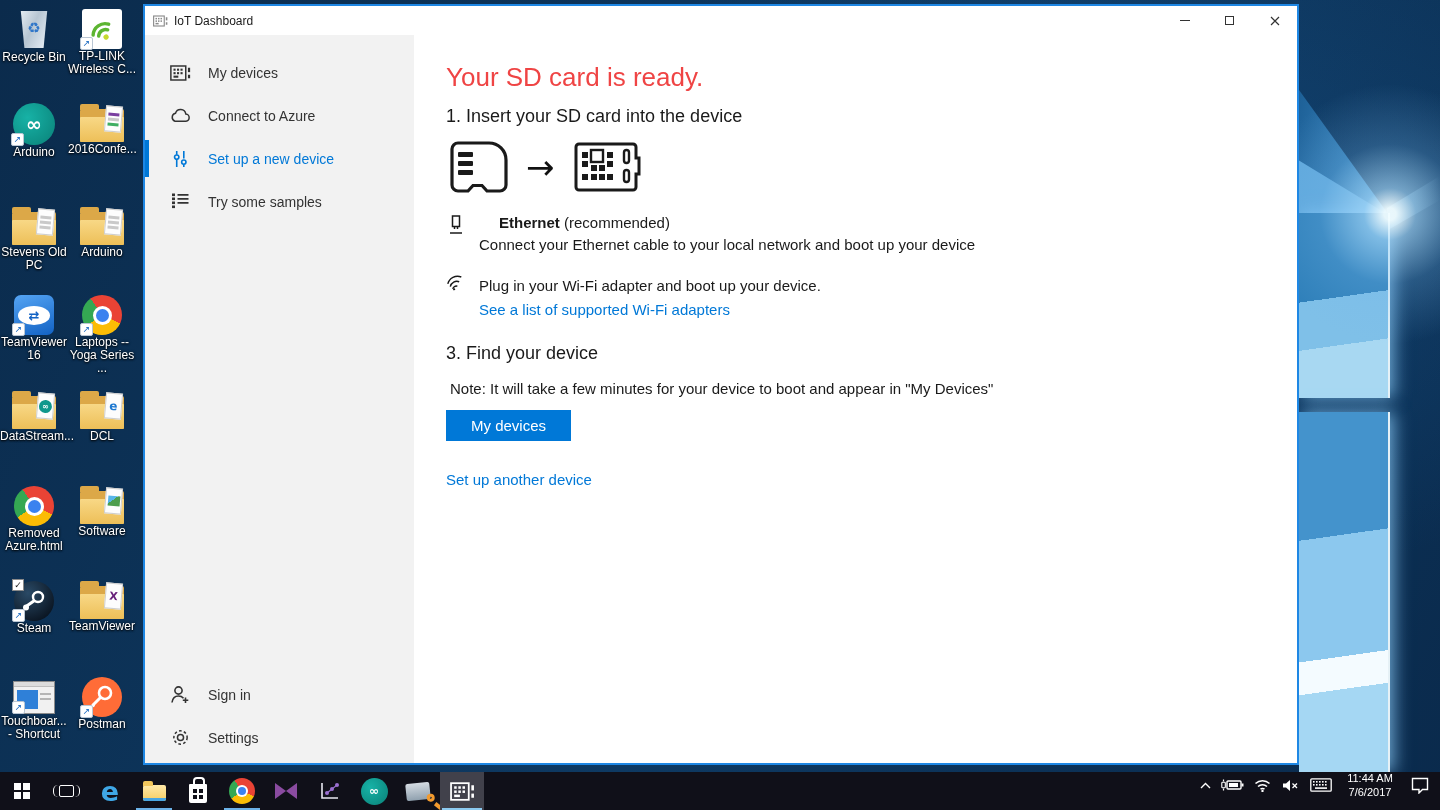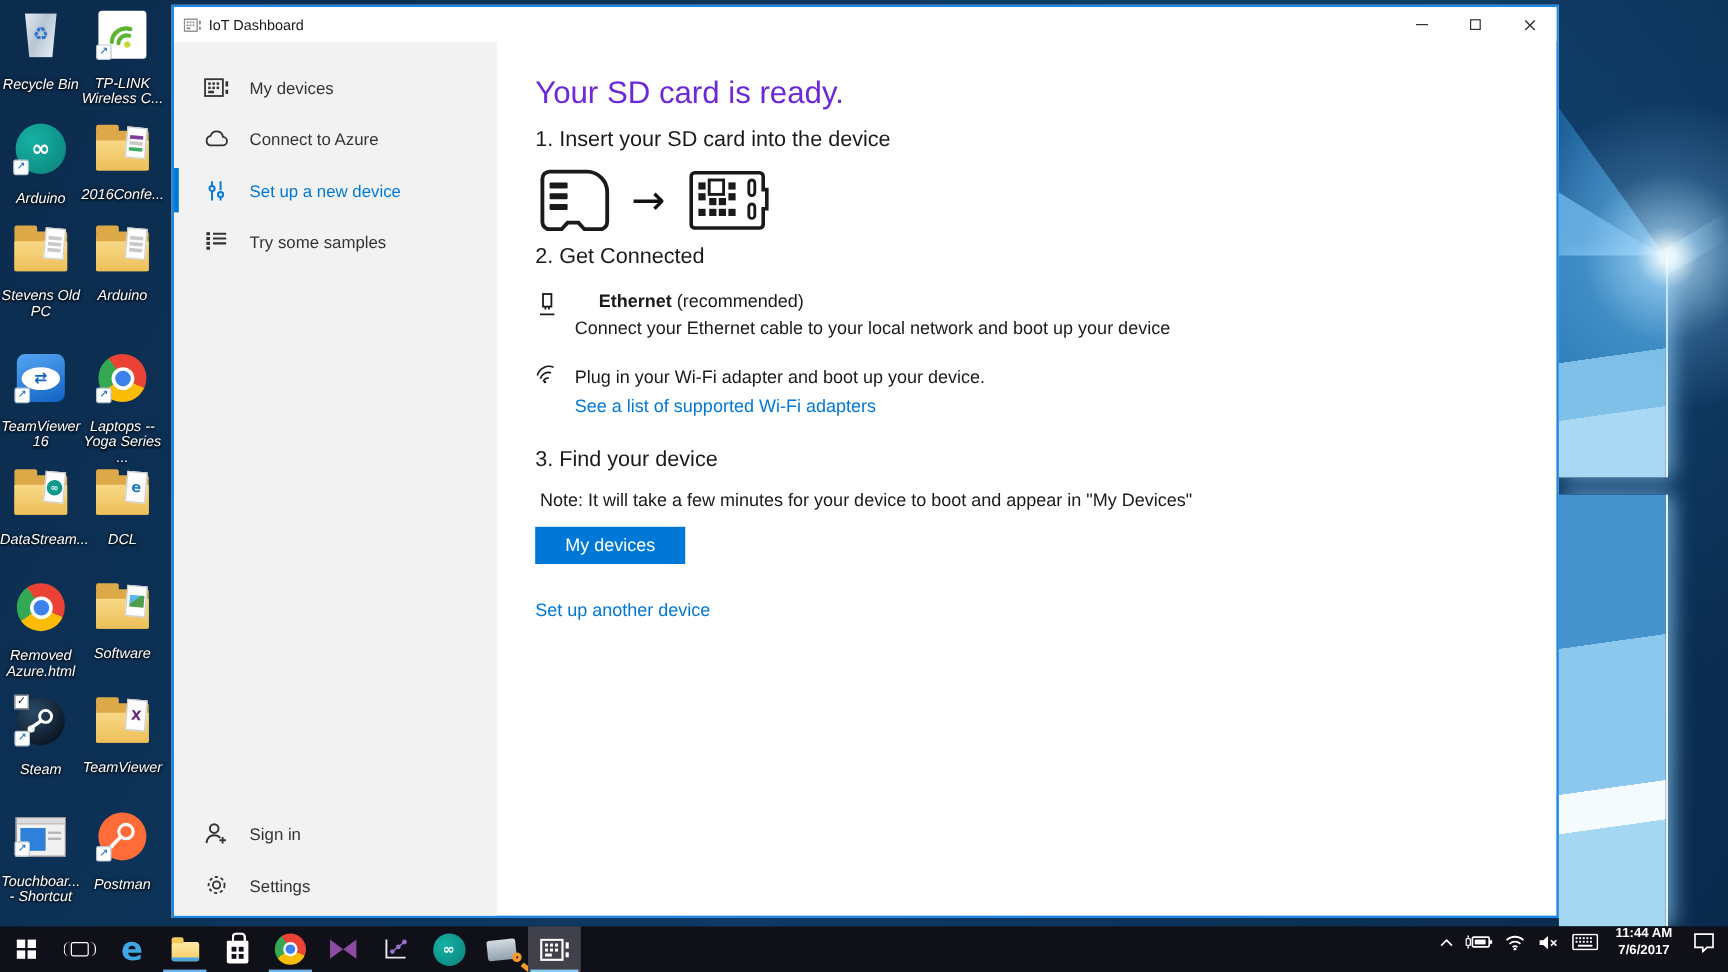--- a/index.html
+++ b/index.html
@@ -18,22 +18,22 @@
   .wp-pane { position:absolute; left:0; width:91px; overflow:hidden; border-right:2px solid rgba(242,252,255,.95); box-shadow:4px 0 16px rgba(140,205,250,.75); }
   .wp-pane-top { top:213px; height:185px; }
   .wp-pane-bot { top:412px; height:360px; }
   .wp-pane .bands { position:absolute; left:-12px; top:-18px; width:130%; height:130%; transform:skewY(-8deg); }
   .wp-pane-top .bands { background:linear-gradient(to bottom,#2e7fb9 0 42%,#7fc0e8 42% 62%,#a8d8f2 62% 100%); }
   .wp-pane-bot .bands { background:linear-gradient(to bottom,#4493cc 0 30%,#8cc8ee 30% 56%,#f4fbff 56% 63%,#a5d7f3 63% 100%); }
 
   
   .dicon { position:absolute; width:68px; text-align:center; cursor:default; }
   .c0 { left:0; } .c1 { left:68px; }
-  .r0{top:8px}.r1{top:103px}.r2{top:187px}.r3{top:294px}.r4{top:390px}.r5{top:485px}.r6{top:580px}.r7{top:676px}
-  .dlabel { margin-top:14px; font-size:12px; line-height:13px; color:#fff; text-shadow:0 1px 2px rgba(0,0,0,.95), 0 0 3px rgba(0,0,0,.8);font-style:italic; }
+  .r0{top:8px}.r1{top:103px}.r2{top:206px}.r3{top:294px}.r4{top:390px}.r5{top:485px}.r6{top:580px}.r7{top:676px}
+  .dlabel { margin-top:1px; font-size:12px; line-height:13px; color:#fff; text-shadow:0 1px 2px rgba(0,0,0,.95), 0 0 3px rgba(0,0,0,.8); }
   .ic { position:relative; width:44px; height:42px; margin:0 auto; }
   .sc { position:absolute; left:-2px; bottom:-1px; width:13px; height:13px; background:#fff; border:1px solid #b9c6d4; border-radius:2px; font-family:"DejaVu Sans",sans-serif; font-size:9px; line-height:11px; color:#1566c0; text-align:center; }
   .chk { position:absolute; left:-2px; top:-2px; width:12px; height:12px; background:#fff; border:1px solid #8a8a8a; font-family:"DejaVu Sans",sans-serif; font-size:9px; line-height:11px; color:#222; text-align:center; }
 
   .rbin { width:34px; }
   .rb-body { position:absolute; left:2px; top:3px; width:30px; height:37px; background:linear-gradient(115deg,#e6eef5,#b7c6d3 45%,#eef4fa); clip-path:polygon(6% 0,94% 0,82% 100%,18% 100%); }
   .rb-sym { position:absolute; left:0; right:0; top:11px; font-family:"DejaVu Sans",sans-serif; font-size:15px; color:#2f76c9; }
 
   .tile-white { width:40px; height:40px; margin-top:1px; background:#fff; border-radius:3px; display:flex; align-items:center; justify-content:center; }
   .tpl-arcs { transform:rotate(-35deg); }
@@ -81,21 +81,21 @@
   .caps { margin-left:auto; display:flex; height:100%; }
   .cap { width:45px; display:flex; align-items:center; justify-content:center; }
   .winbody { flex:1; display:flex; min-height:0; }
   .sidebar { width:269px; background:#f2f2f2; display:flex; flex-direction:column; padding-top:16px; }
   .sbitem { position:relative; height:43px; display:flex; align-items:center; padding-left:24px; gap:17px; font-size:14px; color:#333; cursor:default; }
   .sbitem .sbicon { width:22px; display:flex; justify-content:center; }
   .sbitem.selected { color:#0078d7; }
   .sbitem.selected::before { content:""; position:absolute; left:0; top:3px; bottom:3px; width:4px; background:#0078d7; }
   .sb-bottom { margin-top:auto; padding-bottom:4px; }
   .main { flex:1; padding:27px 40px 0 32px; color:#1a1a1a; }
-  .heading { font-size:26px; font-weight:400; color:#6d28d9; margin-bottom:13px; }
+  .heading { font-size:26px; font-weight:400; color:#ef4444; margin-bottom:13px; }
   .step { font-size:18px; }
   .iconrow { display:flex; align-items:center; gap:16px; margin:12px 0 8px; }
   .bigarrow { font-family:"DejaVu Sans",sans-serif; font-size:34px; color:#111; line-height:34px; }
   .connect { display:flex; gap:13px; margin-top:19px; align-items:flex-start; }
   .ci-icon { width:20px; padding-top:1px; display:flex; justify-content:center; }
   .ci-title { font-size:15px;margin-left:20px; }
   .ci-title b { font-weight:bold; }
   .ci-desc { font-size:15px; margin-top:5px; }
   .link { color:#0078d7; font-size:15px; cursor:pointer; }
   .wifi-link { margin-top:7px; }
@@ -121,21 +121,21 @@
   .tb-folder::after { content:""; position:absolute; left:0; right:0; bottom:0; height:3px; background:#49a6e2; border-radius:0 0 2px 2px; }
   .store { position:relative; width:18px; height:19px; background:#fff; border-radius:1px 1px 2px 2px; margin-top:5px; }
   .store::before { content:""; position:absolute; top:-7px; left:4px; width:8px; height:7px; border:2px solid #fff; border-bottom:none; border-radius:4px 4px 0 0; }
   .store .wgrid { position:absolute; left:4px; top:5px; width:4px; height:4px; background:#101019; box-shadow:6px 0 0 #101019, 0 6px 0 #101019, 6px 6px 0 #101019; }
   .vsx { display:flex; align-items:center; }
   .vsx .t1 { width:0; height:0; border-top:8px solid transparent; border-bottom:8px solid transparent; border-left:11px solid #8a4ba0; }
   .vsx .t2 { width:0; height:0; border-top:8px solid transparent; border-bottom:8px solid transparent; border-right:11px solid #8a4ba0; }
   .devcard { position:relative; width:24px; height:17px; background:linear-gradient(#d4dbe2,#8fa0ae); border-radius:2px; transform:rotate(-6deg); }
   .wrench { position:absolute; right:-4px; bottom:-3px; width:8px; height:8px; border:3px solid #f29a2e; border-radius:50%; }
   .wrench::after { content:""; position:absolute; left:6px; top:6px; width:4px; height:9px; background:#f29a2e; transform:rotate(-45deg); }
-  .tray { position:absolute; right:2px; top:0; height:26px; display:flex; align-items:center;font-weight:bold; }
+  .tray { position:absolute; right:2px; top:0; height:26px; display:flex; align-items:center; }
   .tray-item { height:38px; display:flex; align-items:center; justify-content:center; }
   .clock { width:64px; text-align:center; color:#fff; font-size:11px; line-height:14px; }
 </style>
 </head>
 <body>
 
 <div class="screen">
 
   <div class="wallpaper">
     <div class="wp-right">
@@ -447,21 +447,20 @@
                 <rect x="20" y="34" width="6" height="6"></rect>
                 <rect x="28" y="34" width="6" height="6"></rect>
                 <rect x="36" y="34" width="6" height="6"></rect>
               </g>
               <g fill="none" stroke="#1a1a1a" stroke-width="2.4">
                 <rect x="53" y="10" width="5" height="13" rx="2.5"></rect>
                 <rect x="53" y="30" width="5" height="12" rx="2.5"></rect>
               </g>
             </svg>
         </div>
-        <div class="step">2. Get Connected</div>
         <div class="connect">
           <span class="ci-icon">
               <svg width="14" height="20" viewBox="0 0 14 20">
                 <g fill="none" stroke="#1a1a1a" stroke-width="1.5">
                   <rect x="3.5" y="1" width="7" height="10.5"></rect>
                   <path d="M5.5 11.5 v2.5 M8.5 11.5 v2.5"></path>
                   <path d="M1 18 h12"></path>
                 </g>
               </svg>
             </span>

